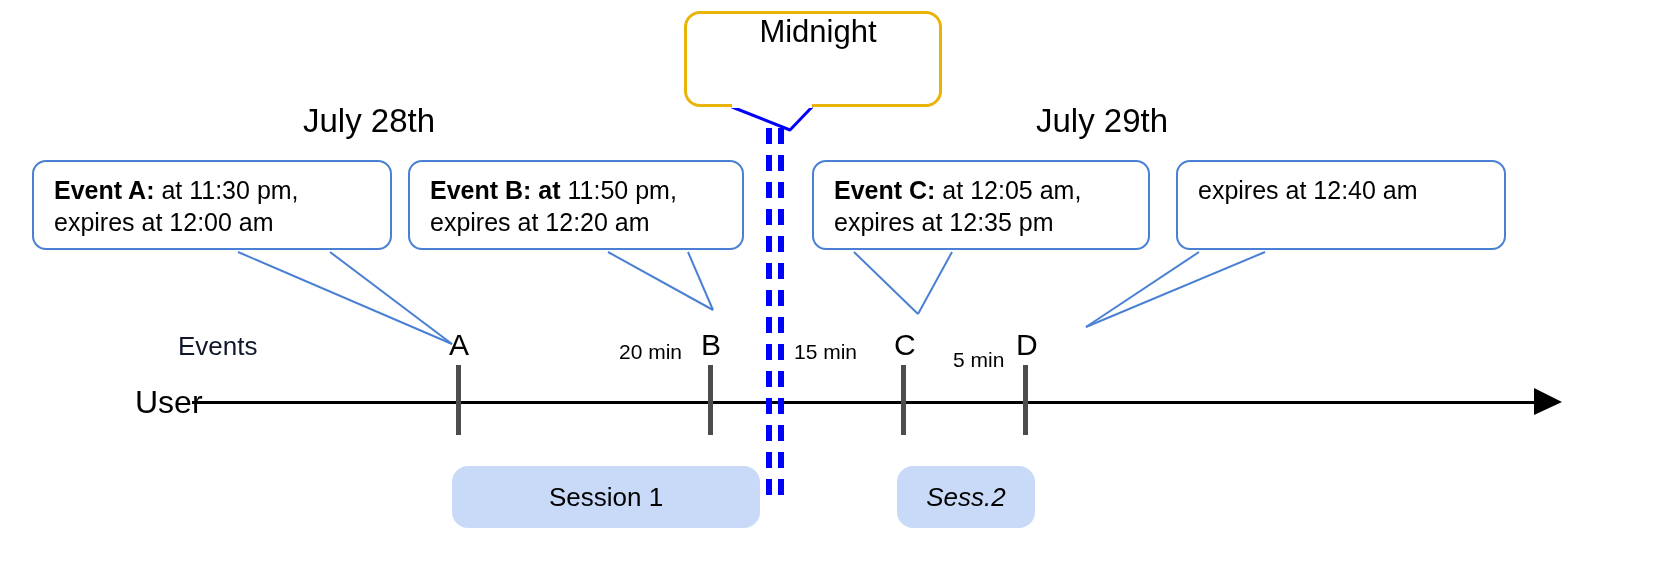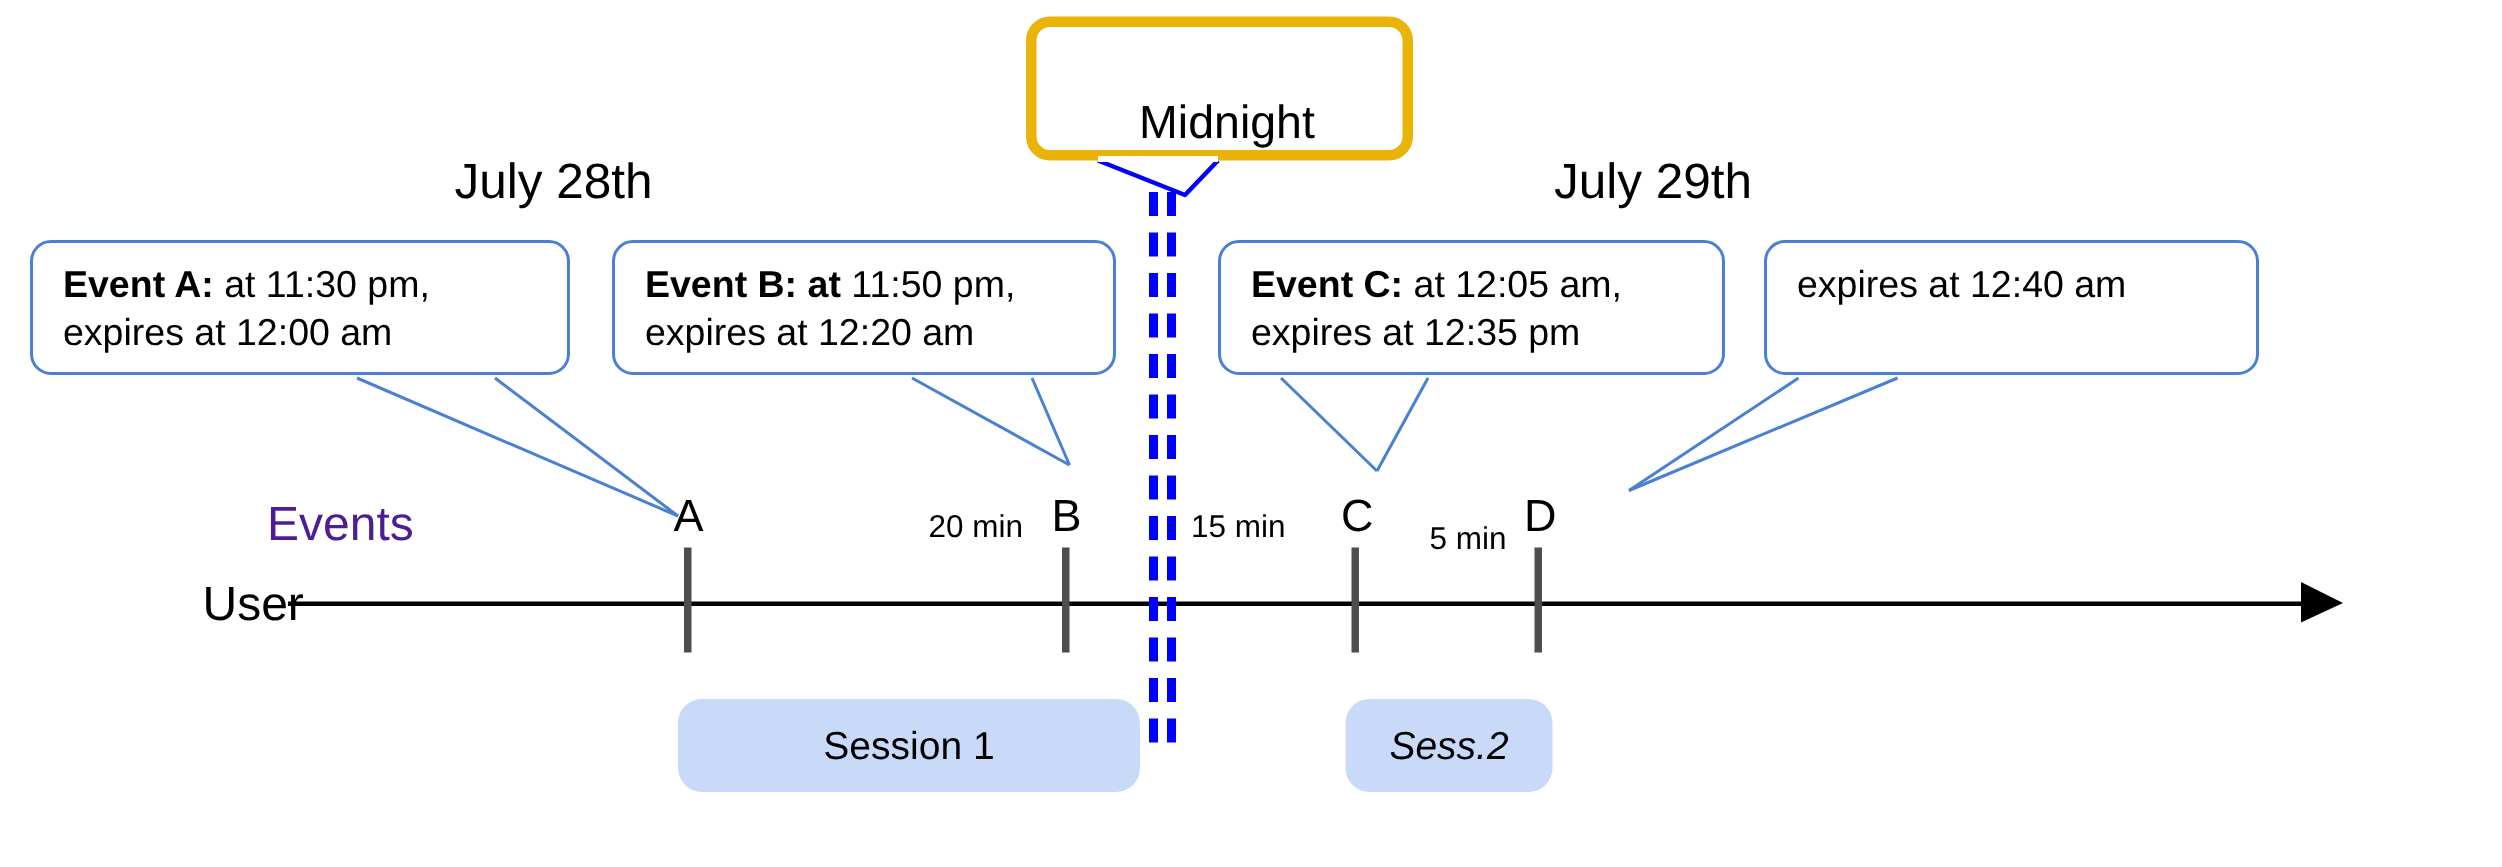--- a/index.html
+++ b/index.html
@@ -30,49 +30,49 @@
     line-height: 1.28;
     color: #000000;
     padding: 12px 16px 12px 20px;
     white-space: nowrap;
   }
   .callout b { font-weight: bold; }
 
   .midnight-box {
     position: absolute;
     box-sizing: border-box;
-    border: 7px solid #eab308;
+    border: 3px solid #eab308;
     border-radius: 16px;
     background: #ffffff;
     font-size: 31px;
     color: #000000;
     display: flex;
-    align-items: flex-end;
+    align-items: flex-start;
     justify-content: center;
     padding-left: 10px;
   }
 
   
   .daylabel {
     position: absolute;
     font-size: 33px;
     color: #000000;
     white-space: nowrap;
   }
   .axis-label {
     position: absolute;
     font-size: 32px;
     color: #000000;
     white-space: nowrap;
     margin-left: 30px;
   }
   .events-label {
     position: absolute;
-    font-size: 32px;
-    color: #4c1d95;
+    font-size: 26px;
+    color: #0f172a;
     white-space: nowrap;
   }
   .tick-letter {
     position: absolute;
     font-size: 30px;
     color: #000000;
     white-space: nowrap;
   }
   .gap-label {
     position: absolute;
@@ -117,21 +117,21 @@
 
 <div id="canvas">
 
   <div class="midnight-box" style="left:684px; top:11px; width:258px; height:96px;">
     <span>Midnight</span>
   </div>
 
   <div class="daylabel" style="left:303px; top:102px;">July 28th</div>
   <div class="daylabel" style="left:1036px; top:102px;">July 29th</div>
 
-  <div class="callout" style="left:20px; top:160px; width:360px; height:90px;">
+  <div class="callout" style="left:32px; top:160px; width:360px; height:90px;">
     <div>
       <b>Event A:</b><span> at 11:30 pm,</span>
     </div>
     <div>expires at 12:00 am</div>
   </div>
 
   <div class="callout" style="left:408px; top:160px; width:336px; height:90px;">
     <div>
       <b>Event B: at</b><span> 11:50 pm,</span>
     </div>

